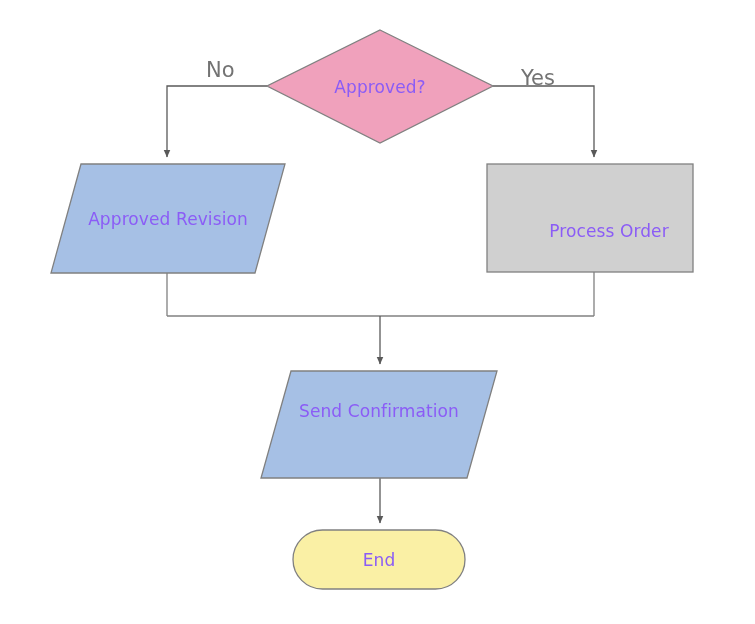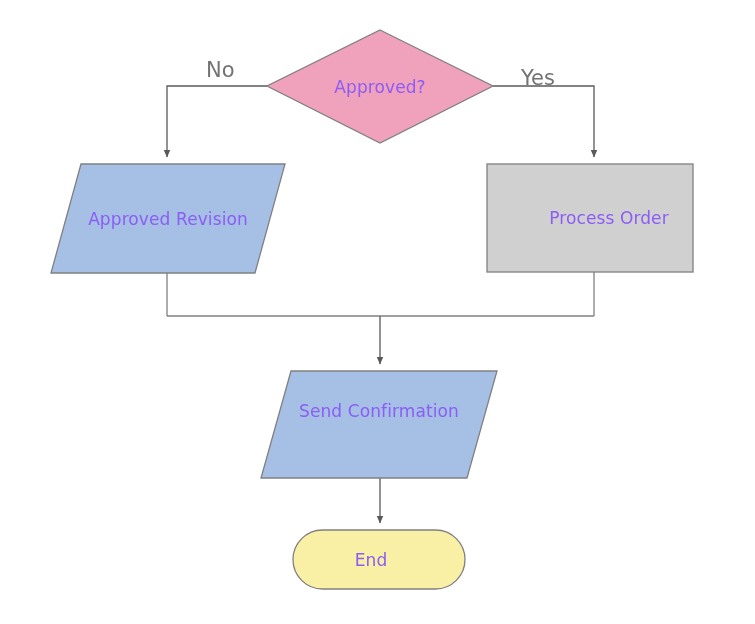--- a/index.html
+++ b/index.html
@@ -85,23 +85,23 @@
       <polygon points="291,371 497,371 467,478 261,478" fill="#A6C0E5" stroke="#808080" stroke-width="1.3"></polygon>
 
       <rect x="293" y="530" width="172" height="59" rx="29.5" ry="29.5" fill="#FAF0A5" stroke="#808080" stroke-width="1.3"></rect>
     </g>
   </svg>
 
   <div class="node-label" style="left:267px; top:30px; width:226px; height:113px;">Approved?</div>
 
   <div class="node-label" style="left:51px; top:164px; width:234px; height:109px;">Approved Revision</div>
 
-  <div class="node-label" style="left:487px; top:164px; width:244px; height:108px;">Process Order</div>
+  <div class="node-label" style="left:487px; top:177px; width:244px; height:108px;">Process Order</div>
 
   <div class="node-label" style="left:261px; top:371px; width:236px; height:79px;">Send Confirmation</div>
 
-  <div class="node-label" style="left:285px; top:530px; width:172px; height:59px;">End</div>
+  <div class="node-label" style="left:293px; top:530px; width:172px; height:59px;">End</div>
 
   <div class="edge-label" style="left:206px; top:58px;">No</div>
 
   <div class="edge-label" style="left:521px; top:66px;">Yes</div>
 
 </div>
 
 </body></html>

